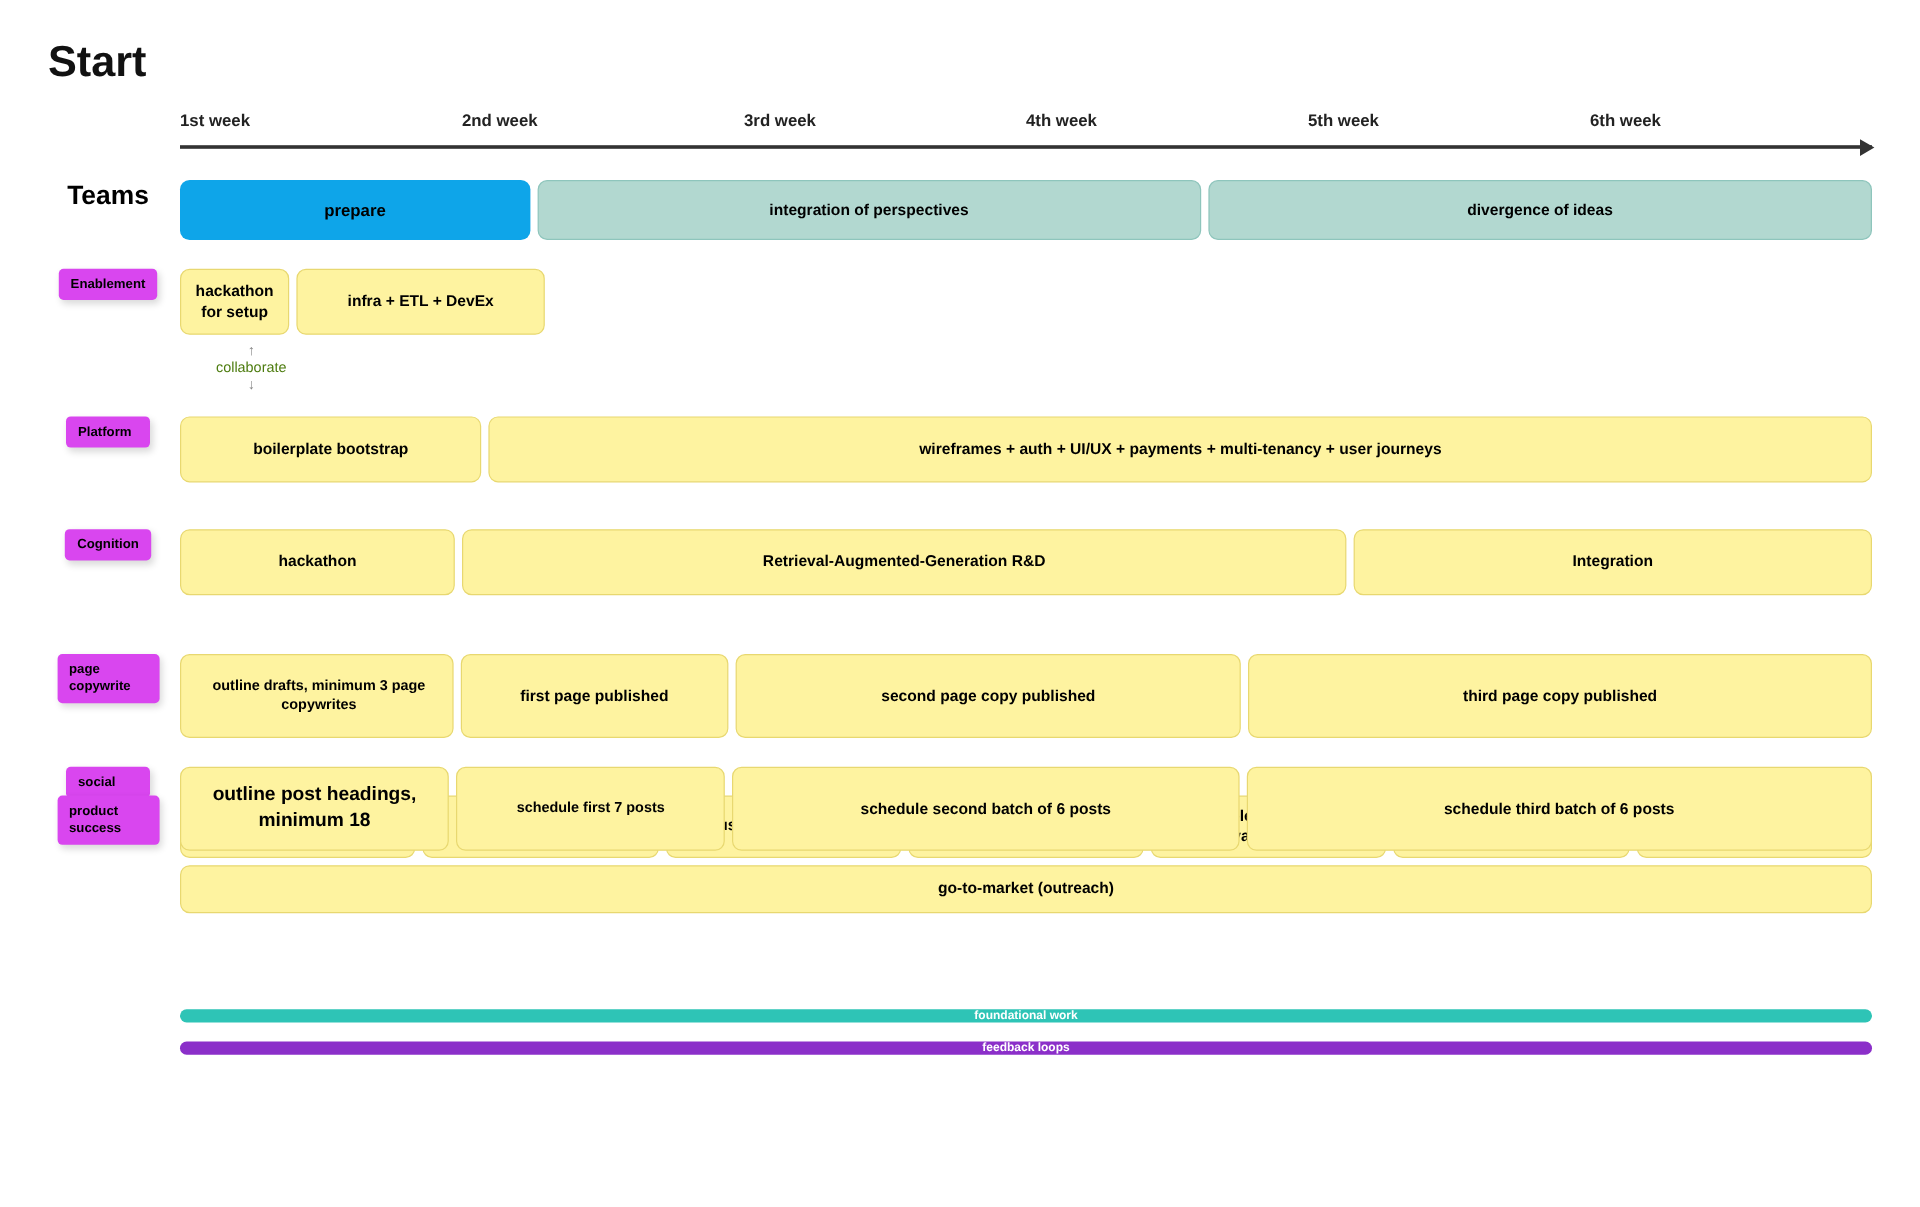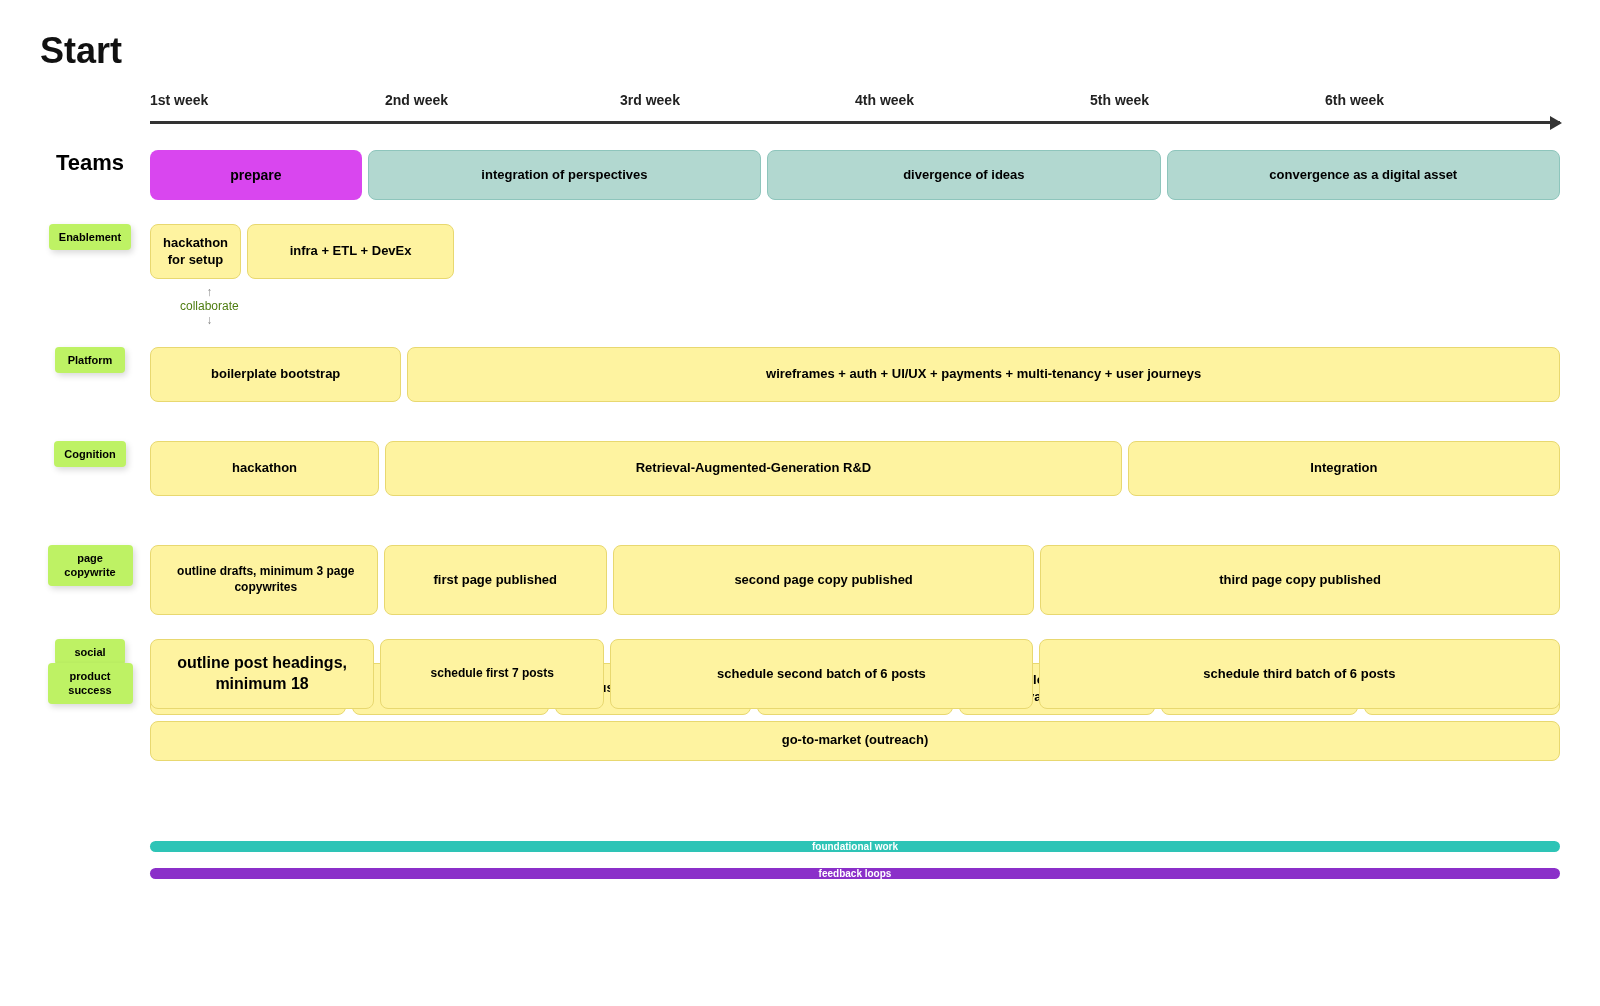--- a/index.html
+++ b/index.html
@@ -70,26 +70,25 @@
     }
     .row-label {
       width: 100px;
       min-width: 100px;
       margin-right: 10px;
       display: flex;
       align-items: center;
       justify-content: center;
     }
     .sticky-note {
-      background: #bef264;
+      background: #d946ef;
       border-radius: 4px;
       padding: 6px 10px;
       font-size: 11px;
       font-weight: 600;
-      text-align: center;
       box-shadow: 2px 3px 6px rgba(0,0,0,0.15);
       min-width: 70px;
       max-width: 85px;
       line-height: 1.3;
       position: relative;
     }
     .sticky-note::after {
       content: '';
       position: absolute;
       bottom: -8px;
@@ -119,21 +118,21 @@
     .cell-yellow {
       background: #fef3a0;
       border: 1px solid #e8d870;
     }
     .cell-teal {
       background: #b2d8d0;
       border: 1px solid #8ec5bc;
     }
     
     .prepare-box {
-      background: #d946ef;
+      background: #0ea5e9;
       border-radius: 8px;
       padding: 10px 14px;
       font-size: 14px;
       font-weight: 700;
       text-align: center;
       min-width: 100px;
       flex: 1;
     }
     
     .collaborate-section {
@@ -186,21 +185,20 @@
   <div class="rows-area">
 
     <div class="row">
       <div class="row-label">
         <span style="font-size:22px;font-weight:700;">Teams</span>
       </div>
       <div class="row-content">
         <div class="cell prepare-box" style="flex:1; min-height:50px;">prepare</div>
         <div class="cell cell-teal" style="flex:2; min-height:50px;">integration of perspectives</div>
         <div class="cell cell-teal" style="flex:2; min-height:50px;">divergence of ideas</div>
-        <div class="cell cell-teal" style="flex:2; min-height:50px;">convergence as a digital asset</div>
       </div>
     </div>
 
     <div class="row" style="min-height:100px;">
       <div class="row-label">
         <div class="sticky-note">Enablement</div>
       </div>
       <div class="row-content" style="flex-direction:column; gap:4px;">
         <div class="sub-row">
           <div class="cell cell-yellow" style="flex:1; min-height:55px;">hackathon for setup</div>

